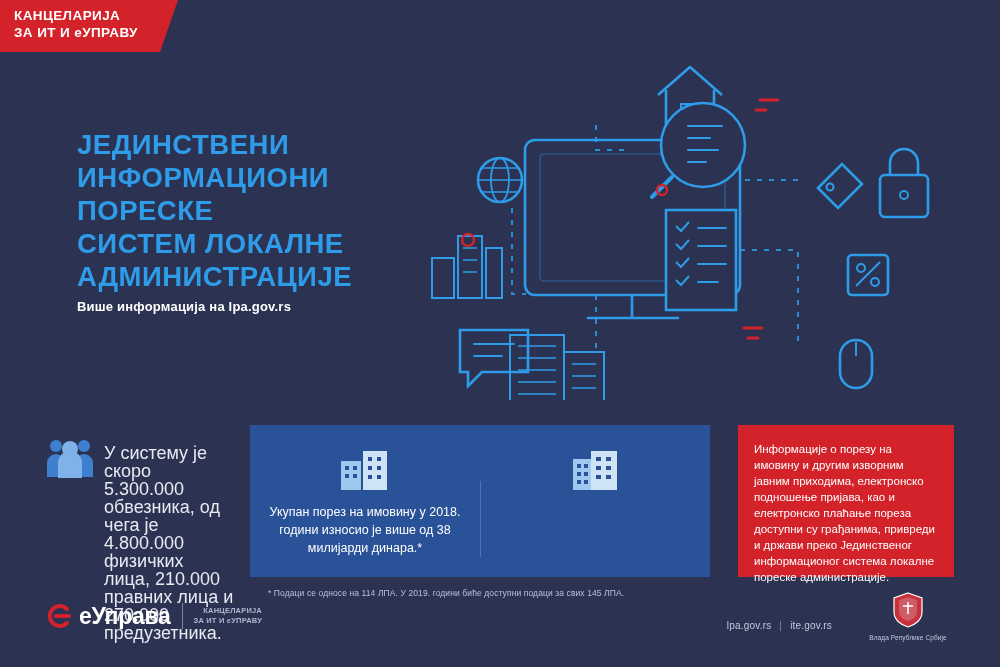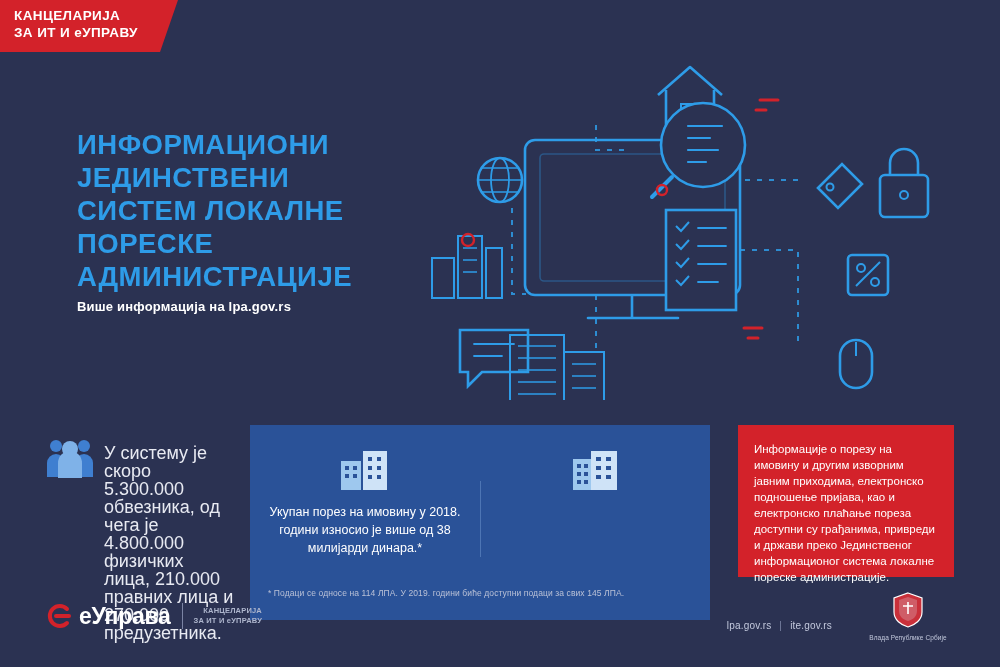--- a/index.html
+++ b/index.html
@@ -51,21 +51,21 @@
   
   .people{
     position:absolute;left:46px;top:437px;width:48px;height:42px;
   }
   .stat-left{
     position:absolute;left:104px;top:444px;width:130px;
     color:#e8eaf2;font-size:18px;line-height:18px;
   }
 
   .bluebox{
-    position:absolute;left:250px;top:425px;width:460px;height:195px;
+    position:absolute;left:250px;top:425px;width:460px;height:152px;
     background:#2a5298;
   }
   .bluebox .divider{
     position:absolute;left:50%;top:56px;width:1px;height:76px;background:#5d85c0;opacity:.7;
   }
   .bb-col{
     position:absolute;top:0;width:50%;height:100%;
     display:flex;flex-direction:column;align-items:center;justify-content:flex-start;
   }
   .bb-col.left{left:0;}
@@ -112,24 +112,24 @@
 <body>
 
 <div class="stage">
 
   <div class="ribbon">
     <span class="l1">КАНЦЕЛАРИЈА</span>
     <span class="l2">ЗА ИТ И еУПРАВУ</span>
   </div>
 
   <div class="headline">
+    <span>ЈЕДИНСТВЕНИ</span>
     <span>ИНФОРМАЦИОНИ</span>
-    <span>ЈЕДИНСТВЕНИ</span>
+    <span>ПОРЕСКЕ</span>
     <span>СИСТЕМ ЛОКАЛНЕ</span>
-    <span>ПОРЕСКЕ</span>
     <span>АДМИНИСТРАЦИЈЕ</span>
   </div>
   <div class="subline">Више информација на lpa.gov.rs</div>
 
   <div class="illu">
     <svg width="600" height="360" viewBox="0 0 600 360" fill="none" stroke="#2e9ce8" stroke-width="2.6">
 
       <g>
         <rect x="125" y="100" width="215" height="155" rx="10" fill="none"></rect>
         <rect x="140" y="114" width="185" height="127" rx="4" fill="none" stroke-width="1.6" opacity=".35"></rect>

